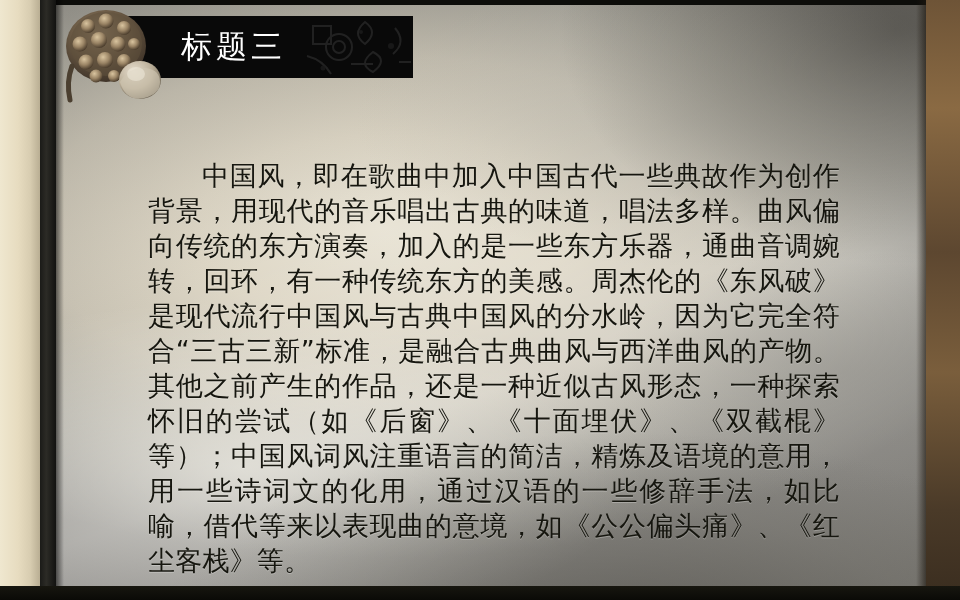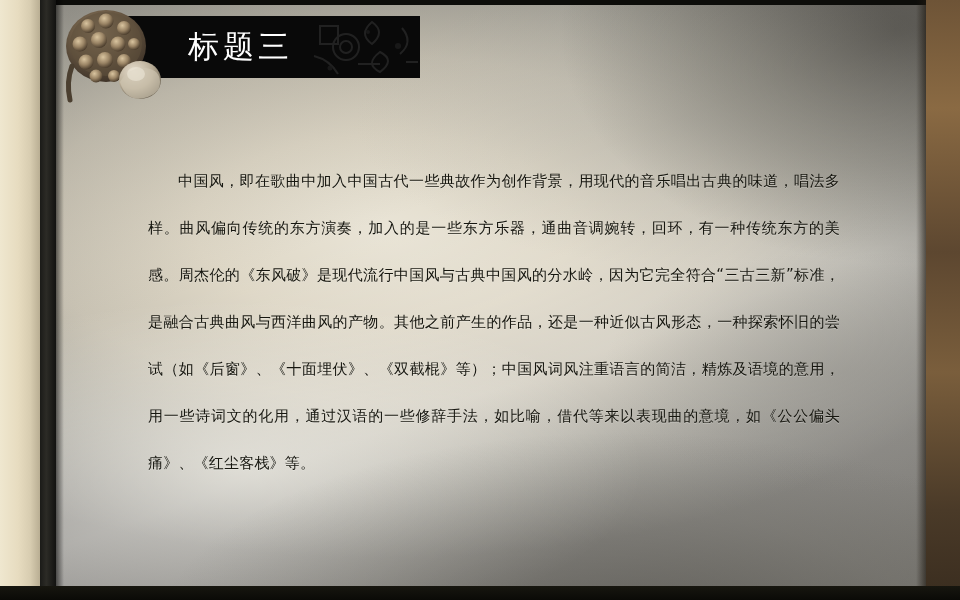--- a/index.html
+++ b/index.html
@@ -100,21 +100,21 @@
   .top-strip {
     position: absolute;
     left: 0; top: 0;
     width: 960px; height: 5px;
     background: #0d0d0a;
   }
 
   
   .title-plate {
     position: absolute;
-    left: 122px; top: 16px;
+    left: 115px; top: 16px;
     width: 298px; height: 62px;
     background: #090909;
     overflow: hidden;
   }
   .title-plate .pattern {
     position: absolute;
     right: 0; top: 0;
     width: 110px; height: 62px;
     opacity: 0.5;
   }
@@ -136,22 +136,22 @@
     left: 58px; top: 4px;
     width: 120px; height: 106px;
   }
 
   
   .body-text {
     position: absolute;
     left: 148px; top: 158px;
     width: 692px;
     color: #16160f;
-    font-size: 15px;
-    line-height: 47px;
+    font-size: 27px;
+    line-height: 35px;
     letter-spacing: 0.2px;
     text-align: justify;
     text-justify: inter-ideograph;
     text-indent: 2em;
     font-family: "DejaVu Sans", "Liberation Sans", sans-serif;
     text-shadow: 0 1px 0 rgba(255,255,255,0.25);
   }
 </style>
 </head>
 <body>

